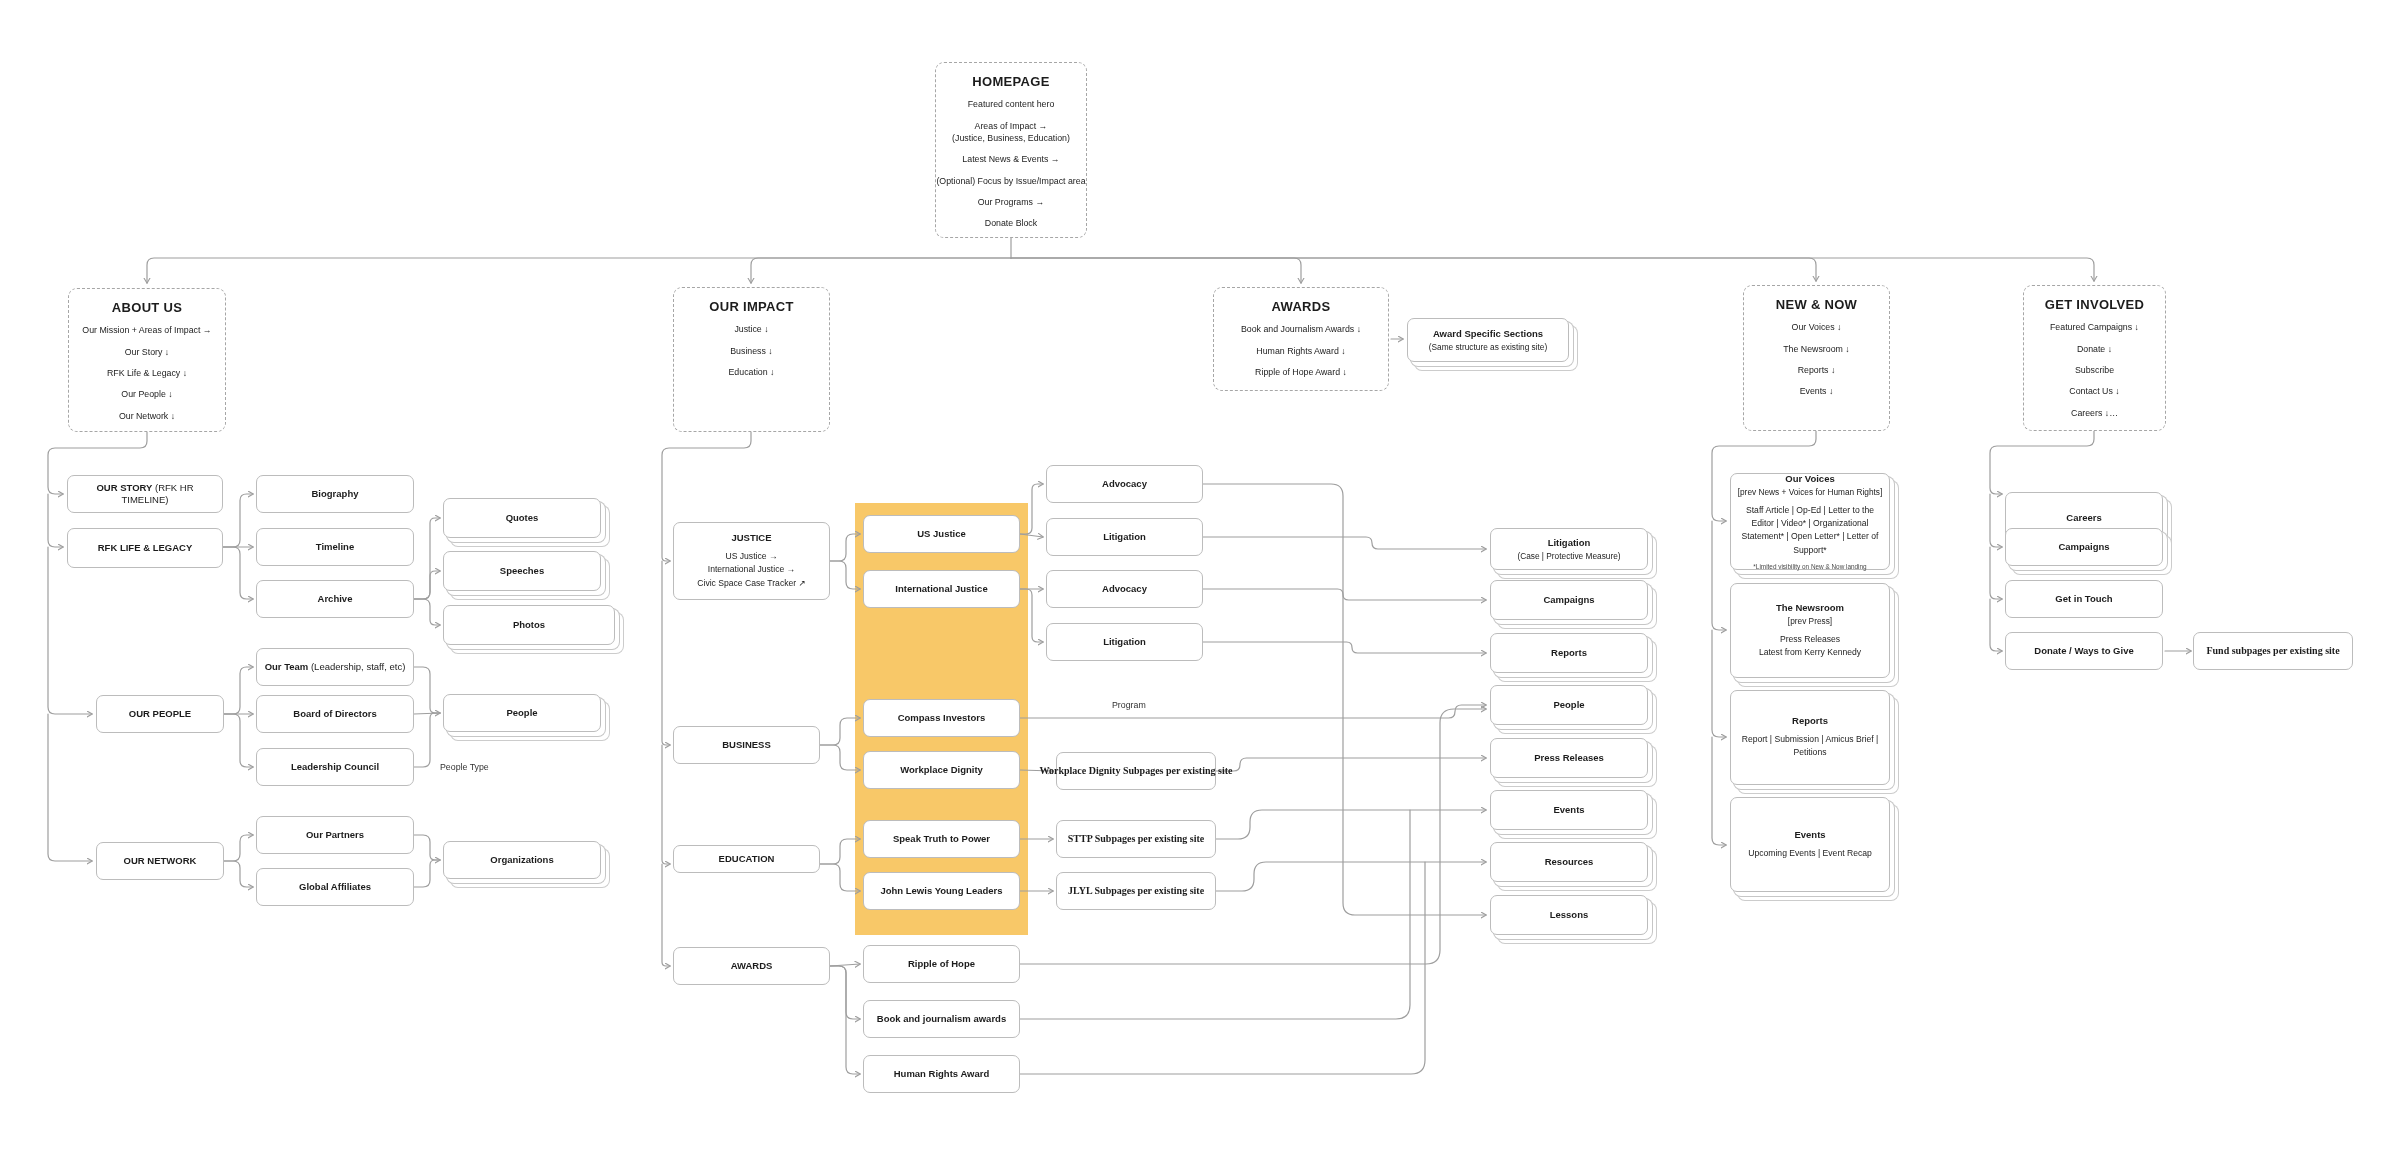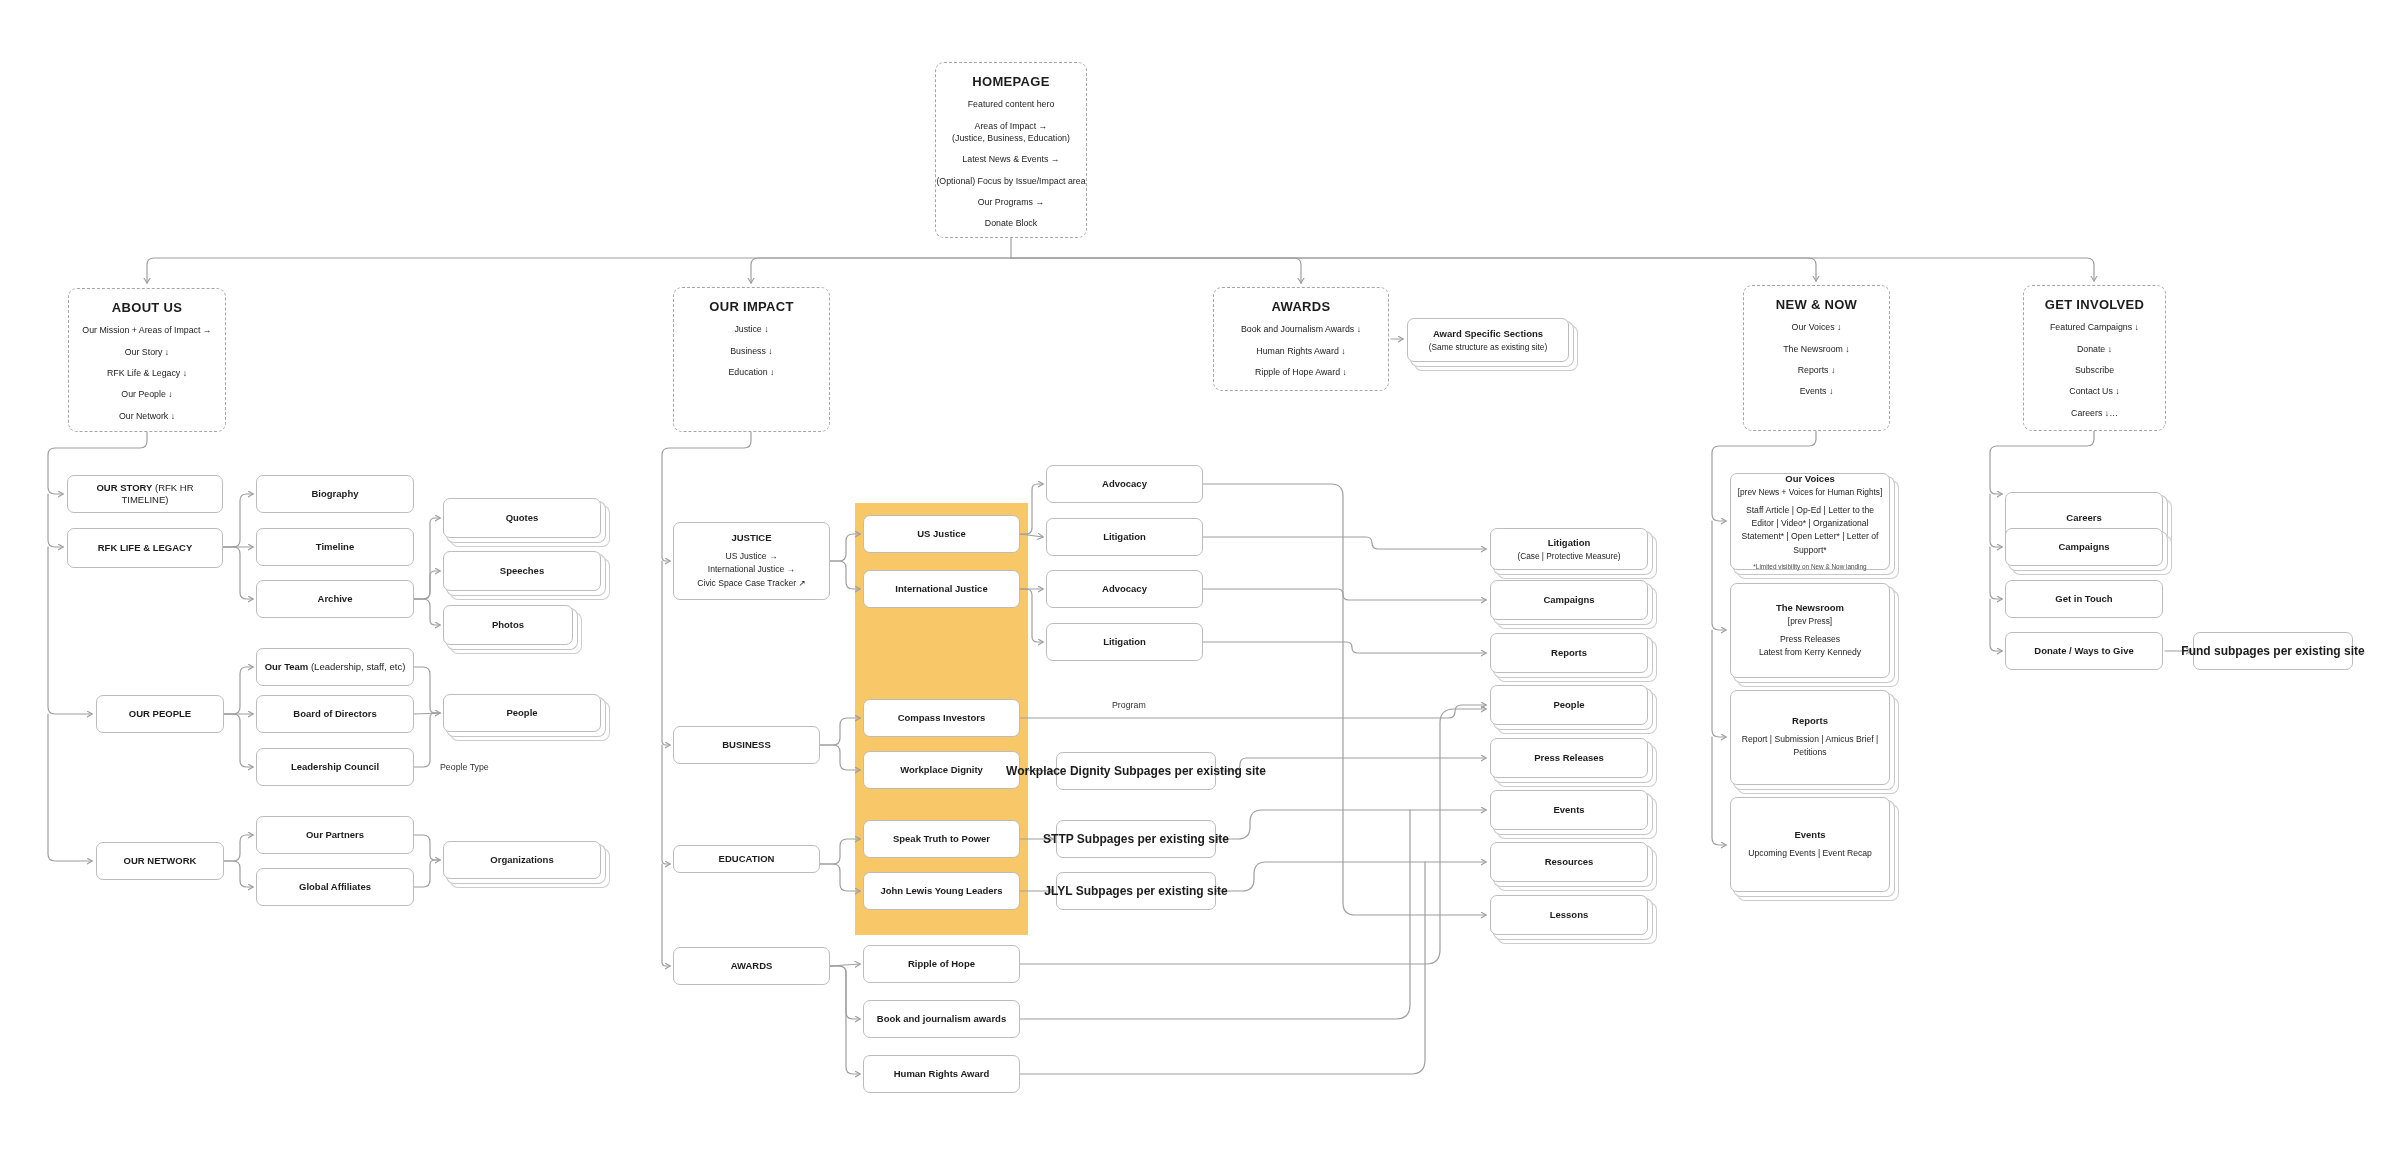--- a/index.html
+++ b/index.html
@@ -13,21 +13,21 @@
   .node{position:absolute;z-index:3;background:#fff;border:1.3px solid #bcbcbc;border-radius:7px;
         display:flex;flex-direction:column;align-items:center;justify-content:center;text-align:center;
         padding:2px 6px;box-sizing:border-box;}
   .node .lbl{font-size:9.5px;font-weight:700;line-height:1.25;}
   .node .lbl .sfx{font-weight:400;}
   .node .sub{font-size:8.3px;font-weight:400;margin-top:2px;line-height:1.3;}
   .node .body{margin-top:6px;}
   .node .bline{font-size:8.6px;font-weight:400;line-height:1.55;}
   .node .fn{font-size:6.4px;color:#4a4a4a;margin-top:6px;}
   .node.small{padding:2px 3px;}
-  .node.small .lbl{font-size:12px;white-space:nowrap;}
+  .node.small .lbl{font-size:10px;white-space:nowrap;font-family:Liberation Serif, serif;}
   .node.stacked{box-shadow:4px 4px 0 0 #ffffff,4px 4px 0 1px #c6c6c6,8px 8px 0 0 #ffffff,8px 8px 0 1px #cccccc;}
   .flabel{position:absolute;z-index:3;font-size:8.8px;color:#333;white-space:nowrap;}
 </style>
 </head>
 <body>
 
 <div id="canvas" style="width: 2400px; height: 1152px;">
   <svg id="connector-layer" xmlns="http://www.w3.org/2000/svg" width="2400" height="1152">
     <defs>
       <marker id="arr" markerWidth="8" markerHeight="8" refX="5.5" refY="3.5" orient="auto" markerUnits="userSpaceOnUse">
@@ -183,21 +183,21 @@
     </div>
     <div class="node" style="left: 256px; top: 868px; width: 158px; height: 38px;">
       <div class="lbl"><span>Global Affiliates</span></div>
     </div>
     <div class="node stacked" style="left: 443px; top: 498px; width: 158px; height: 40px;">
       <div class="lbl"><span>Quotes</span></div>
     </div>
     <div class="node stacked" style="left: 443px; top: 551px; width: 158px; height: 40px;">
       <div class="lbl"><span>Speeches</span></div>
     </div>
-    <div class="node stacked" style="left: 443px; top: 605px; width: 130px; height: 40px;">
+    <div class="node stacked" style="left: 443px; top: 605px; width: 172px; height: 40px;">
       <div class="lbl"><span>Photos</span></div>
     </div>
     <div class="node stacked" style="left: 443px; top: 694px; width: 158px; height: 38px;">
       <div class="lbl"><span>People</span></div>
     </div>
     <div class="node stacked" style="left: 443px; top: 841px; width: 158px; height: 38px;">
       <div class="lbl"><span>Organizations</span></div>
     </div>
     <div class="node card" style="left: 673px; top: 522px; width: 157px; height: 78px;">
       <div class="lbl"><span>JUSTICE</span></div>

